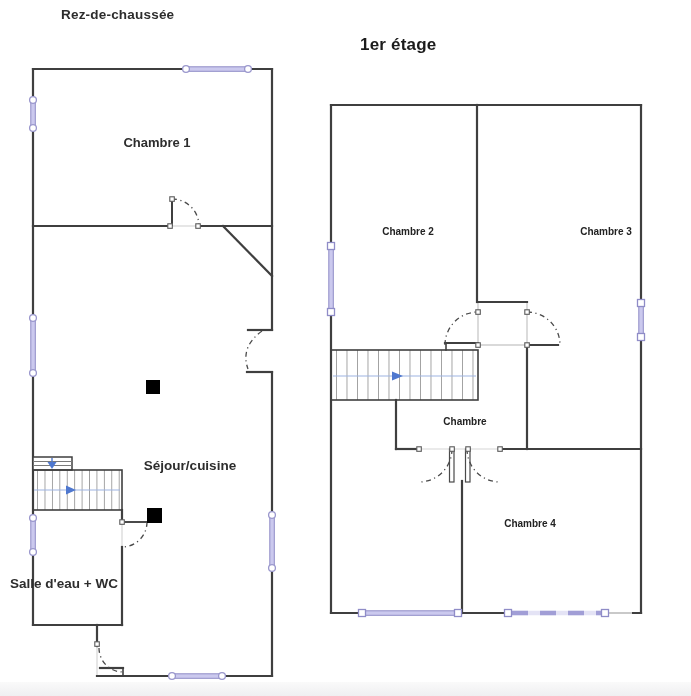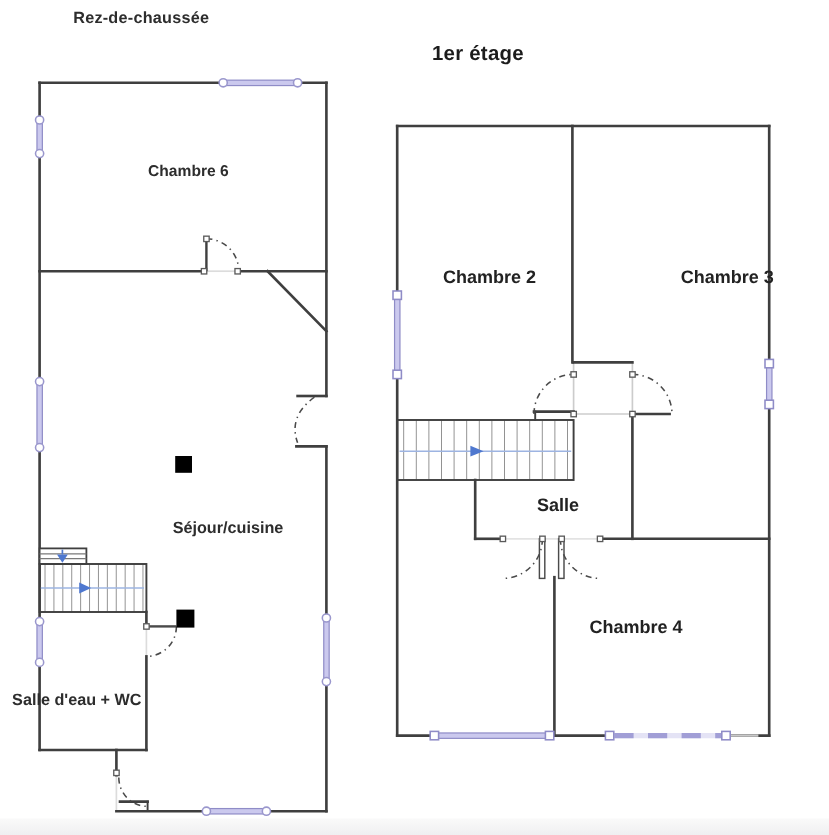--- a/index.html
+++ b/index.html
@@ -23,21 +23,21 @@
   .t-first{left:330px;top:35px;font-size:17px;color:#1c1c1c;}
   .room-label{
     position:absolute;
     transform:translate(-50%,-50%);
     font-weight:bold;
     color:#2d2d2d;
     white-space:nowrap;
   }
   .lbl-sm{font-size:13px;}
   .lbl-md{font-size:13.5px;}
-  .lbl-lg{font-size:15px;color:#222;}
+  .lbl-lg{font-size:10px;color:#222;}
   .bottom-band{
     position:absolute;left:0;bottom:0;width:691px;height:14px;
     background:linear-gradient(#fafafa,#efeff1);
   }
 </style>
 </head>
 <body>
 
 <div class="canvas">
 
@@ -208,23 +208,23 @@
         <rect x="475.8" y="342.8" width="4.5" height="4.5"></rect>
         <rect x="524.8" y="342.8" width="4.5" height="4.5"></rect>
         <rect x="416.8" y="446.8" width="4.5" height="4.5"></rect>
         <rect x="449.8" y="446.8" width="4.5" height="4.5"></rect>
         <rect x="465.8" y="446.8" width="4.5" height="4.5"></rect>
         <rect x="497.8" y="446.8" width="4.5" height="4.5"></rect>
       </g>
     </g>
   </svg>
 
-  <div class="room-label lbl-sm" style="left:157px;top:142px;">Chambre 6</div>
-  <div class="room-label lbl-md" style="left:190px;top:440px;">Séjour/cuisine</div>
+  <div class="room-label lbl-sm" style="left:157px;top:142px;">Chambre 1</div>
+  <div class="room-label lbl-md" style="left:190px;top:465px;">Séjour/cuisine</div>
   <div class="room-label lbl-md" style="left:64px;top:583px;text-align:center;">Salle d'eau + WC</div>
 
   <div class="room-label lbl-lg" style="left:408px;top:231px;">Chambre 2</div>
   <div class="room-label lbl-lg" style="left:566px;top:231px;margin-left:40px;">Chambre 3</div>
-  <div class="room-label lbl-lg" style="left:465px;top:421px;">Salle</div>
+  <div class="room-label lbl-lg" style="left:465px;top:421px;">Chambre</div>
   <div class="room-label lbl-lg" style="left:530px;top:523px;">Chambre 4</div>
 
   <div class="bottom-band"></div>
 </div>
 
 </body></html>

